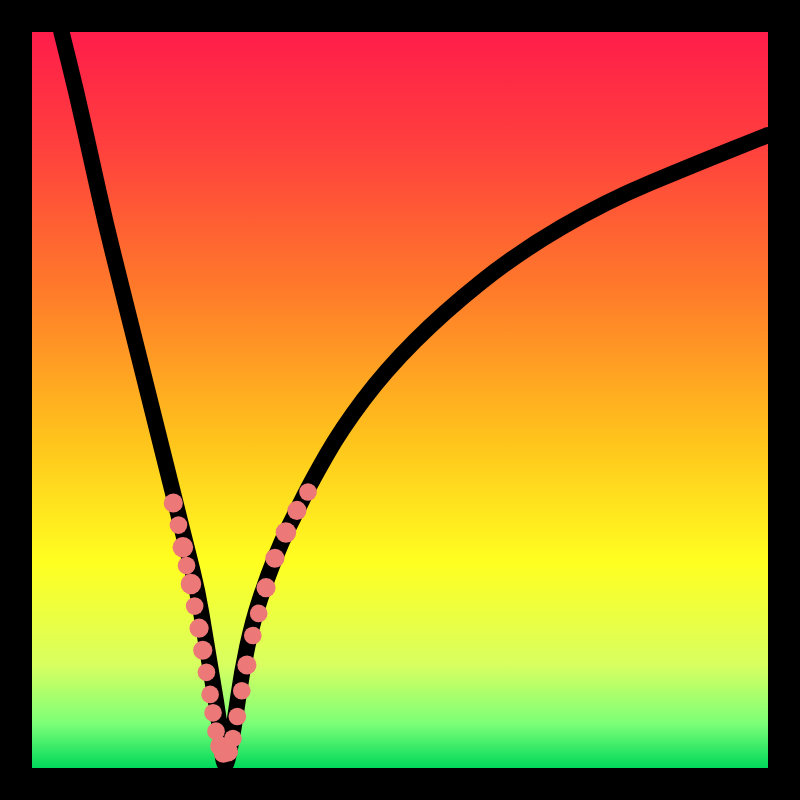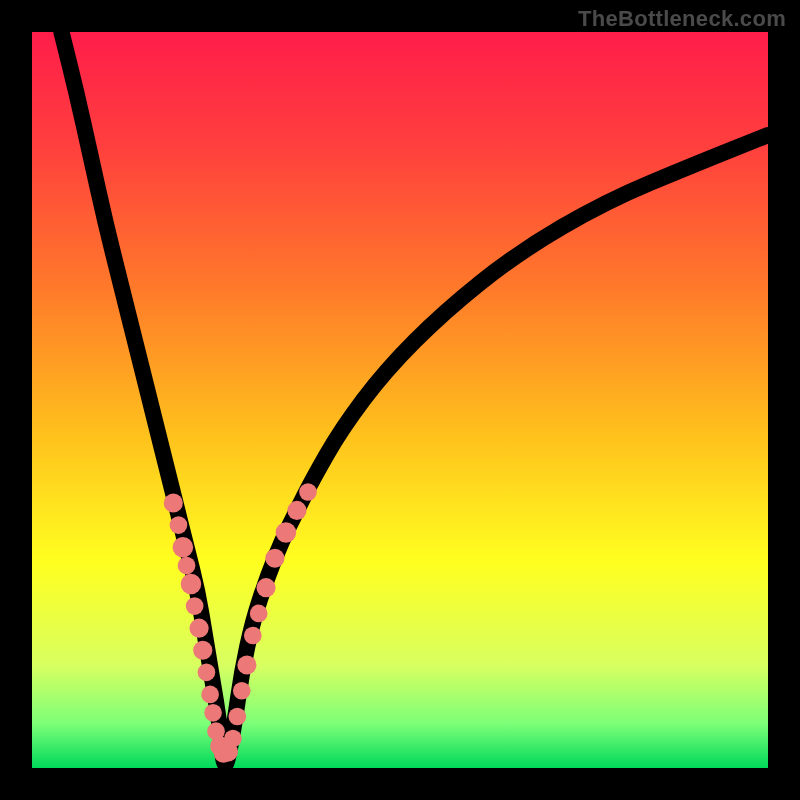--- a/index.html
+++ b/index.html
@@ -84,14 +84,13 @@
           <circle cx="30.00" cy="82.00" r="1.20" class="dot" style="fill: rgb(236, 120, 120);"></circle>
           <circle cx="30.80" cy="79.00" r="1.20" class="dot" style="fill: rgb(236, 120, 120);"></circle>
           <circle cx="31.80" cy="75.50" r="1.30" class="dot" style="fill: rgb(236, 120, 120);"></circle>
           <circle cx="33.00" cy="71.50" r="1.30" class="dot" style="fill: rgb(236, 120, 120);"></circle>
           <circle cx="34.50" cy="68.00" r="1.40" class="dot" style="fill: rgb(236, 120, 120);"></circle>
           <circle cx="36.00" cy="65.00" r="1.30" class="dot" style="fill: rgb(236, 120, 120);"></circle>
           <circle cx="37.50" cy="62.50" r="1.20" class="dot" style="fill: rgb(236, 120, 120);"></circle>
         </g>
     </svg>
   </div>
-  <div class="watermark">TheBottleneck.com</div>
 </div>
 
 </body></html>

